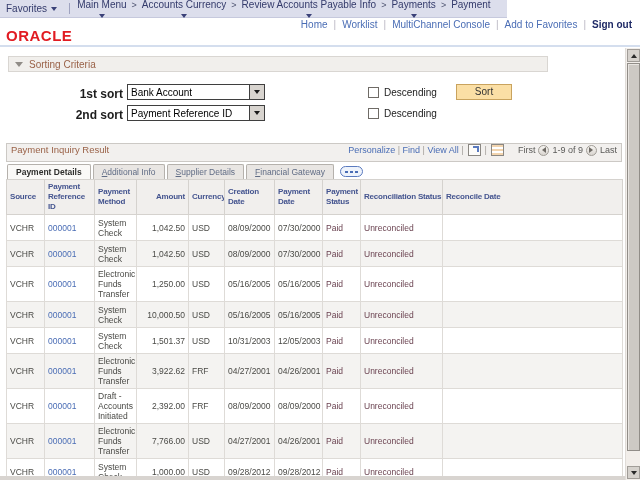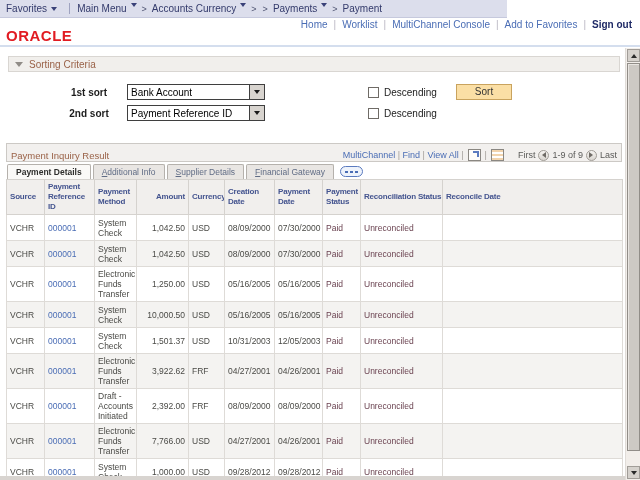--- a/index.html
+++ b/index.html
@@ -5,42 +5,42 @@
   html,body{margin:0;padding:0;background:#fff;}
   .screen{position:relative;width:640px;height:480px;overflow:hidden;background:#fff;
           font-family:"Liberation Sans","DejaVu Sans",sans-serif;-webkit-font-smoothing:antialiased;}
 
   
   .navbar{position:absolute;top:0;left:0;width:507px;height:17px;background:#dcdeec;
           border-bottom:1px solid #c6c9dd;display:flex;align-items:center;
           font-size:10px;color:#333a6b;white-space:nowrap;}
   .nav-fav{display:inline-flex;align-items:center;gap:4px;padding:0 7px 0 6px;cursor:pointer;}
   .nav-div{width:1px;height:11px;background:#9fa3c0;margin:0 5px;}
-  .bc-item{display:inline-flex;gap:4px;margin:0 2px;cursor:pointer;}
+  .bc-item{display:inline-flex;align-items:center;gap:4px;margin:0 2px;cursor:pointer;flex-direction:column;}
   .bc-sep{color:#4d5370;margin:0 3px;font-size:9px;}
   .caret{width:0;height:0;border-left:3px solid transparent;border-right:3px solid transparent;
          border-top:4px solid #3a4178;display:inline-block;}
 
   
   .hlinks{position:absolute;top:19px;right:8px;display:flex;align-items:flex-start;gap:6px;
           font-size:10px;color:#4a6db5;white-space:nowrap;}
   .hlink{cursor:pointer;}
   .hl-sep{color:#b9b6c2;}
   .signout{color:#1f2a66;font-weight:bold;}
   .logo{position:absolute;top:27px;left:6px;font-size:15px;font-weight:bold;color:#e11b22;
         letter-spacing:0.5px;}
   .header-rule{position:absolute;top:45px;left:0;width:640px;height:2px;background:#d4deee;}
 
   
-  .sort-bar{position:absolute;top:56px;left:8px;width:612px;height:16px;background:#f1efec;
+  .sort-bar{position:absolute;top:56px;left:8px;width:540px;height:16px;background:#f1efec;
             border:1px solid #d9d6d2;box-sizing:border-box;display:flex;align-items:center;
             gap:6px;padding-left:6px;font-size:10px;color:#9a6248;}
   .tri-collapse{width:0;height:0;border-left:4px solid transparent;border-right:4px solid transparent;
                 border-top:5px solid #908c87;}
-  .sort-label{position:absolute;left:55px;width:68px;text-align:center;font-size:10px;
+  .sort-label{position:absolute;left:55px;width:68px;text-align:right;font-size:12px;
               font-weight:bold;color:#1c1c1c;}
   .lbl1{top:87px;} .lbl2{top:108px;}
   .selectbox{position:absolute;left:127px;width:138px;height:16px;background:#fff;
              border:1px solid #3f3f3f;box-sizing:border-box;display:flex;align-items:center;
              font-size:10px;color:#000;padding-left:3px;cursor:pointer;}
   .sel1{top:84px;} .sel2{top:105px;}
   .sel-btn{margin-left:auto;width:14px;height:100%;background:#d8d4cf;border-left:1px solid #3f3f3f;
            display:flex;align-items:center;justify-content:center;}
   .sel-arrow{width:0;height:0;border-left:3px solid transparent;border-right:3px solid transparent;
              border-top:4px solid #1a1a1a;}
@@ -50,21 +50,21 @@
   .desc-label{position:absolute;left:384px;font-size:10px;color:#1c1c1c;}
   .dl1{top:87px;} .dl2{top:108px;}
   .sort-btn{position:absolute;top:84px;left:456px;width:56px;height:16px;
             background:linear-gradient(#fde9c4,#f9d family 99a);background:#fbdfa5;
             border:1px solid #c9a35e;box-sizing:border-box;font-size:10px;color:#333;
             text-align:center;line-height:14px;cursor:pointer;}
 
   
   .grid{position:absolute;top:143px;left:6px;width:616px;}
   .grid-titlebar{height:19px;background:#f2f0ee;border:1px solid #ccc9c5;box-sizing:border-box;
-                 display:flex;align-items:flex-end;padding:0 4px;font-size:9px;color:#6b6b68;}
+                 display:flex;align-items:flex-start;padding:0 4px;font-size:9px;color:#6b6b68;}
   .grid-title{color:#9a6248;font-size:9.5px;}
   .gt-right{margin-left:auto;display:flex;align-items:center;gap:4px;}
   .gt-link{color:#4a6db5;cursor:pointer;}
   .gt-sep{color:#a39f9a;}
   .mini-icon{width:11px;height:10px;border:1px solid #8a8782;background:#fdfcfa;cursor:pointer;}
   .icon-popup{position:relative;}
   .icon-popup::after{content:"";position:absolute;right:1px;top:1px;width:4px;height:4px;
                      border-top:2px solid #5a7abf;border-right:2px solid #5a7abf;}
   .icon-excel{background:repeating-linear-gradient(180deg,#f2d4ae 0 2px,#fff 2px 4px);}
   .pager{display:flex;align-items:center;gap:3px;margin-left:10px;color:#5a5a58;}
@@ -127,21 +127,24 @@
       <span>Favorites</span>
       <span class="caret"></span>
     </span>
     <span class="nav-div"></span>
     <span id="breadcrumb-trail"><span class="bc-item">
           <span>Main Menu</span>
           <span class="caret"></span>
         </span><span class="bc-sep">&gt;</span><span class="bc-item">
           <span>Accounts Currency</span>
           <span class="caret"></span>
-        </span><span class="bc-sep">&gt;</span><span class="bc-sep">&gt;</span><span class="bc-item">
+        </span><span class="bc-sep">&gt;</span><span class="bc-item">
+          <span>Review Accounts Payable Info</span>
+          <span class="caret"></span>
+        </span><span class="bc-sep">&gt;</span><span class="bc-item">
           <span>Payments</span>
           <span class="caret"></span>
         </span><span class="bc-sep">&gt;</span><span class="bc-item">
           <span>Payment</span>
         </span></span>
   </div>
 
   <div class="hlinks" id="header-links">
       <span class="hlink">Home</span>
       <span class="hl-sep">|</span>
@@ -180,21 +183,21 @@
         <span class="sel-arrow"></span>
       </span>
   </div>
   <div class="checkbox chk2"></div>
   <div class="desc-label dl2">Descending</div>
 
   <div class="grid">
     <div class="grid-titlebar">
       <span class="grid-title">Payment Inquiry Result</span>
       <span class="gt-right">
-        <span id="grid-toolbar-links"><span class="gt-link">MultiChannel</span><span class="gt-sep"> | </span><span class="gt-link">Find</span><span class="gt-sep"> | </span><span class="gt-link">View All</span><span class="gt-sep"> | </span></span>
+        <span id="grid-toolbar-links"><span class="gt-link">Personalize</span><span class="gt-sep"> | </span><span class="gt-link">Find</span><span class="gt-sep"> | </span><span class="gt-link">View All</span><span class="gt-sep"> | </span></span>
         <span class="mini-icon icon-popup"></span>
         <span class="gt-sep">|</span>
         <span class="mini-icon icon-excel"></span>
         <span class="pager">
           <span>First</span>
           <span class="pg-btn">
               <span class="pg-left"></span>
             </span>
           <span>1-9 of 9</span>
           <span class="pg-btn">

